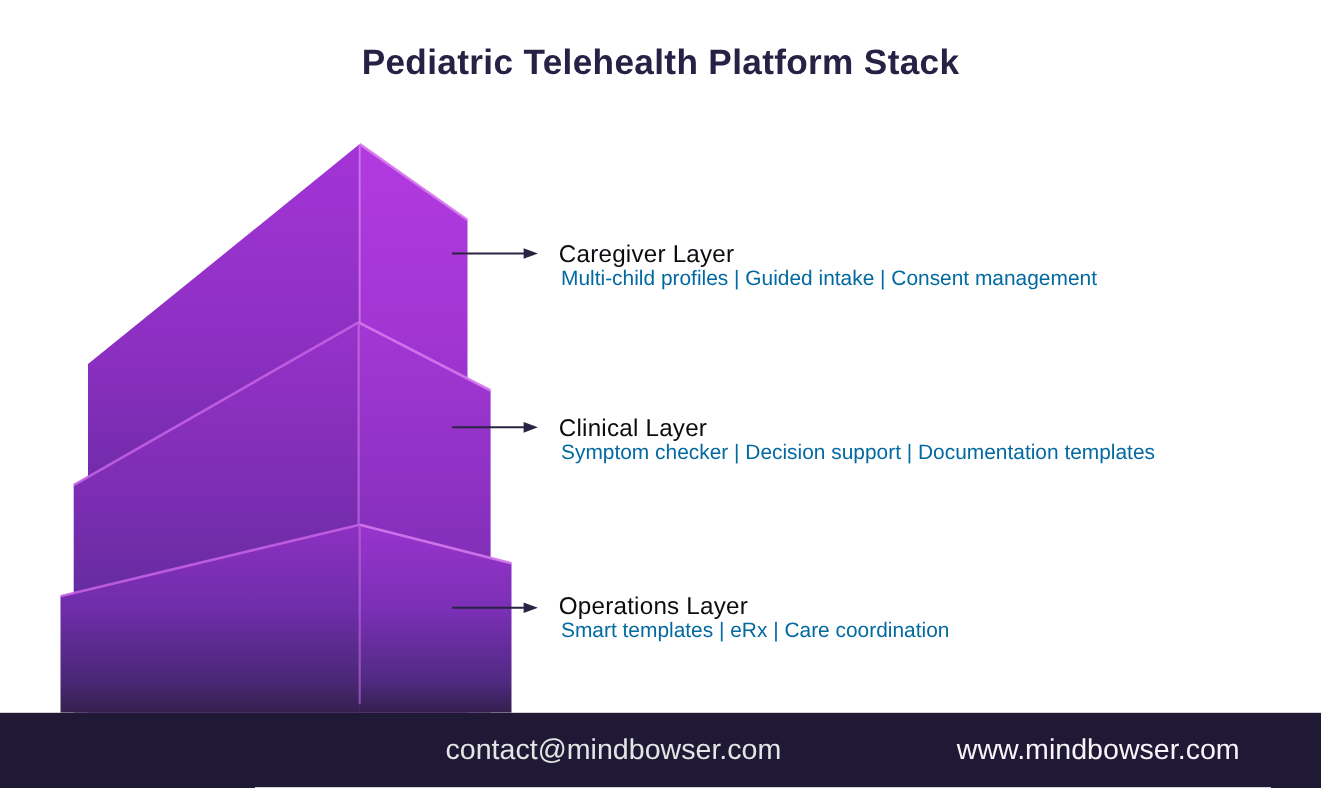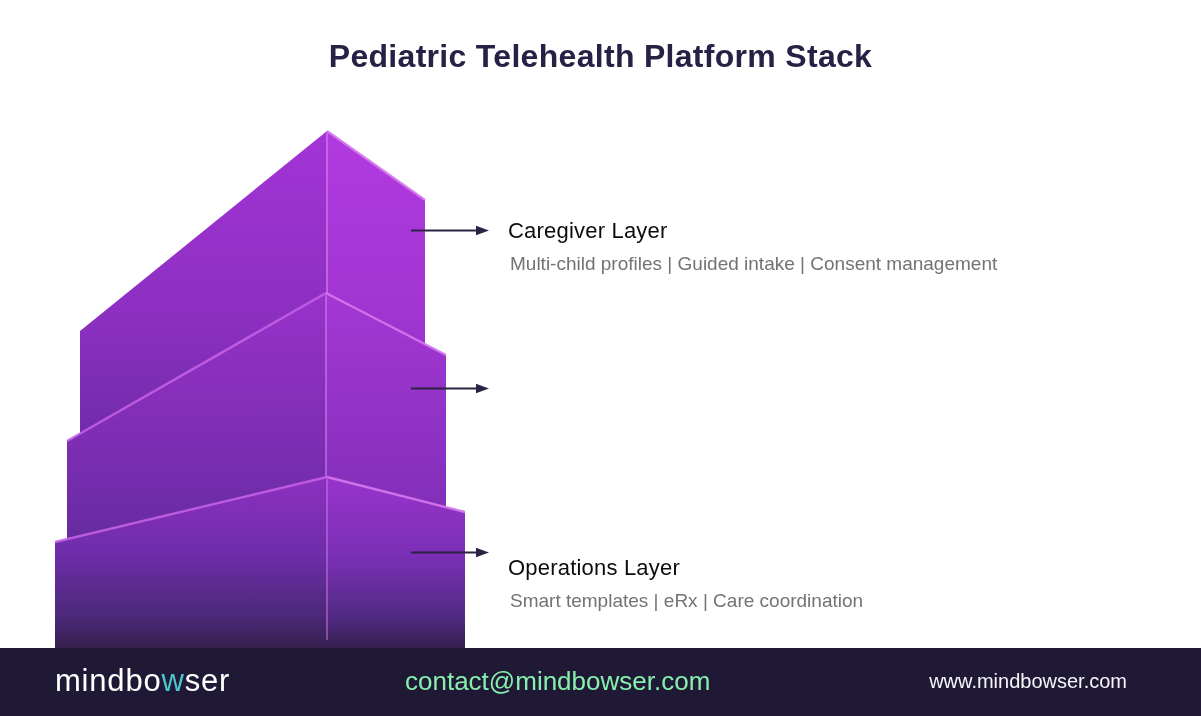--- a/index.html
+++ b/index.html
@@ -31,29 +31,29 @@
   }
   .annotation h2{
     margin:0;
     font-size:22px;
     line-height:24px;
     font-weight:400;
     color:#0c0b10;
     letter-spacing:0.2px;
   }
   .annotation p{
-    margin:10px 0 0 2px;
+    margin:0 0 0 2px;
     font-size:19px;
     line-height:22px;
     font-weight:400;
-    color:#737373;
+    color:#0369a1;
   }
   .ann-caregiver{top:219px;}
   .ann-clinical{top:377px;}
-  .ann-operations{top:556px;}
+  .ann-operations{top:539px;}
   .footer{
     position:absolute;
     left:0;bottom:0;
     width:1201px;height:68px;
     background:#1f1935;
   }
   .brand{
     position:absolute;
     left:55px;top:50%;
     transform:translateY(-54%);
@@ -63,28 +63,28 @@
     color:#ffffff;
     white-space:nowrap;
   }
   .brand .accent{color:#4cc5cd;}
   .footer-email{
     position:absolute;
     left:405px;top:50%;
     transform:translateY(-52%);
     font-size:26px;
     font-weight:400;
-    color:#86efac;
+    color:#e5e5e5;
     white-space:nowrap;
   }
   .footer-site{
     position:absolute;
     right:74px;top:50%;
     transform:translateY(-52%);
-    font-size:20px;
+    font-size:26px;
     font-weight:400;
     color:#f7f5fa;
     white-space:nowrap;
   }
 </style>
 </head>
 <body>
 
 <div class="canvas">
 
@@ -165,27 +165,28 @@
       <line x1="411" y1="552.5" x2="478" y2="552.5" stroke-width="1.8"></line>
       <polygon points="489,552.5 476,547.7 476,557.3" stroke="none"></polygon>
     </g>
   </svg>
 
   <div class="annotation ann-caregiver">
     <h2>Caregiver Layer</h2>
     <p>Multi-child profiles | Guided intake | Consent management</p>
   </div>
 
+  <div class="annotation ann-clinical">
+    <h2>Clinical Layer</h2>
+    <p>Symptom checker | Decision support | Documentation templates</p>
+  </div>
 
   <div class="annotation ann-operations">
     <h2>Operations Layer</h2>
     <p>Smart templates | eRx | Care coordination</p>
   </div>
 
   <div class="footer">
-    <div class="brand">
-      <span>mindbo</span><span class="accent">w</span><span>ser</span>
-    </div>
     <div class="footer-email">contact@mindbowser.com</div>
     <div class="footer-site">www.mindbowser.com</div>
   </div>
 
 </div>
 
 </body></html>

